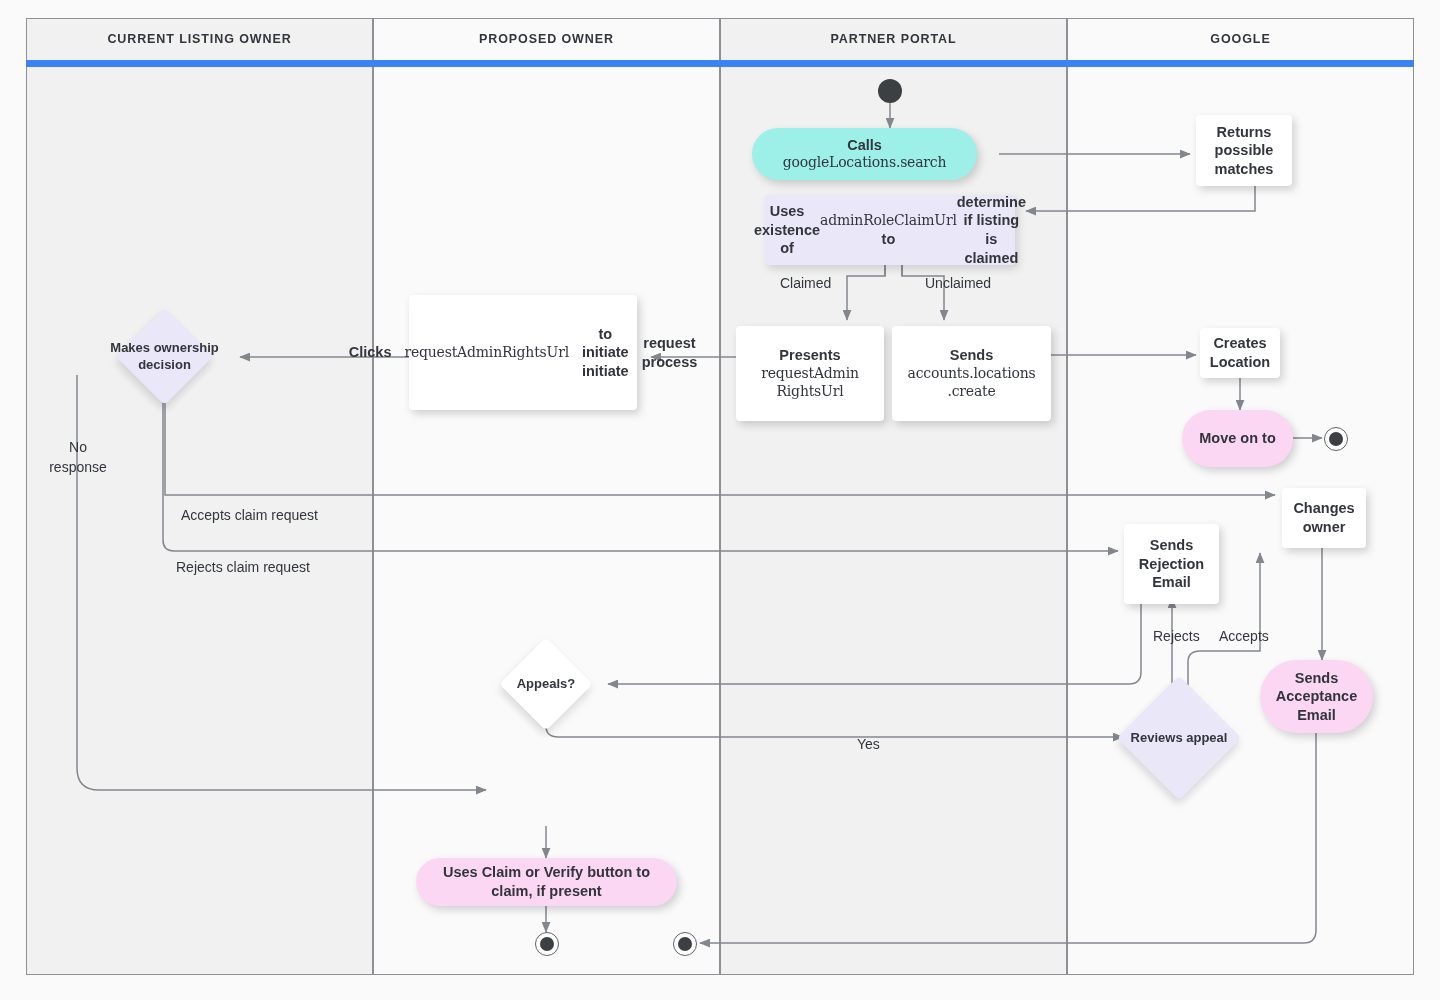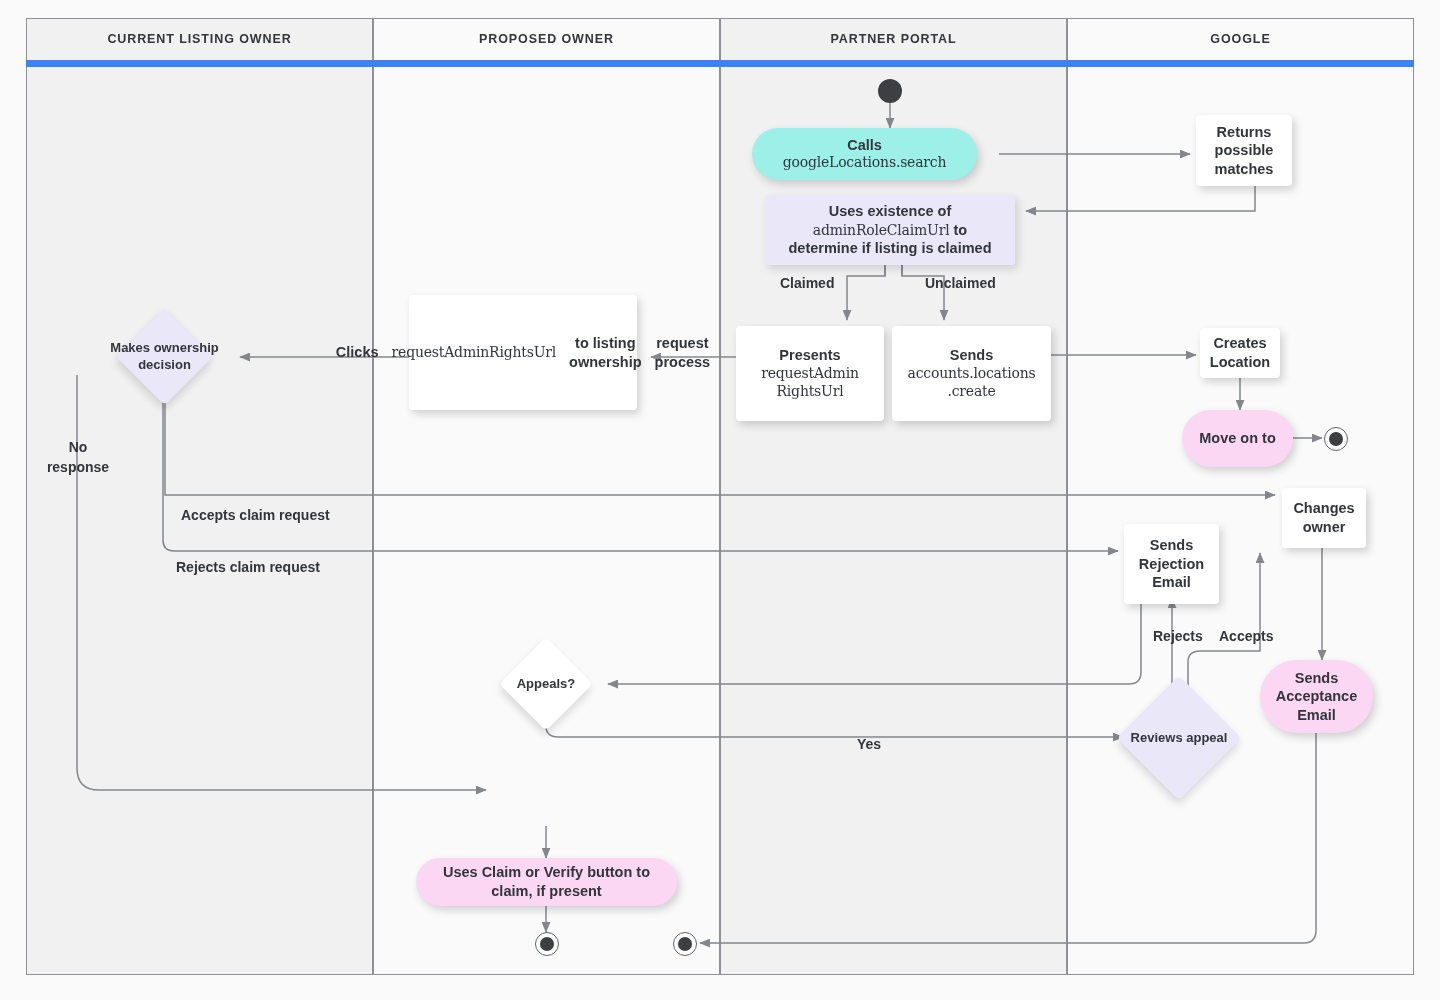--- a/index.html
+++ b/index.html
@@ -33,21 +33,21 @@
         background:#eae7f8;transform:rotate(45deg);border-radius:5px;box-shadow:3px 4px 8px rgba(0,0,0,.14);}
   .diamond.white .dshape{background:#ffffff;}
   .diamond .dtext{position:absolute;left:-22px;top:0;width:calc(100% + 44px);height:100%;
         display:flex;align-items:center;justify-content:center;text-align:center;
         font-size:13px;font-weight:700;line-height:1.25;color:#32353c;}
 
   .startdot{position:absolute;width:24px;height:24px;border-radius:50%;background:#3c4043;}
   .enddot{position:absolute;width:22px;height:22px;border-radius:50%;border:1.6px solid #5f6368;background:#fff;}
   .enddot::after{content:"";position:absolute;left:4px;top:4px;width:14px;height:14px;border-radius:50%;background:#3c4043;}
 
-  .elabel{position:absolute;font-size:14px;font-weight:700;color:#32353c;white-space:nowrap;
+  .elabel{position:absolute;font-size:14px;font-weight:400;color:#32353c;white-space:nowrap;
           background:rgba(255,255,255,.0);}
 </style>
 </head>
 <body>
 
 <div id="stage">
 
   <div class="lane shadeA" style="left:26px;width:347px;"></div>
   <div class="lane shadeB" style="left:373px;width:347px;"></div>
   <div class="lane shadeA" style="left:720px;width:347px;"></div>
@@ -126,21 +126,21 @@
     </g>
   </svg>
 
   <div class="startdot" style="left:878px;top:79px;"></div>
 
   <div class="node pill cyan" style="left:752px;top:128px;width:225px;height:52px;flex-direction:column;">
     <div>Calls</div>
     <div class="mono">googleLocations.search</div>
   </div>
 
-  <div class="node lav" style="left:765px;top:195px;width:250px;height:70px;flex-direction:column;">
+  <div class="node lav" style="left:765px;top:195px;width:250px;height:70px;flex-direction:row;">
     <div>Uses existence of</div>
     <div><span class="mono">adminRoleClaimUrl</span><span> to</span></div>
     <div>determine if listing is claimed</div>
   </div>
 
   <div class="node rect" style="left:736px;top:326px;width:148px;height:95px;flex-direction:column;">
     <div>Presents</div>
     <div class="mono">requestAdmin</div>
     <div class="mono">RightsUrl</div>
   </div>
@@ -180,21 +180,21 @@
   </div>
 
   <div class="diamond" style="left:1135px;top:694px;width:88px;height:88px;">
     <div class="dshape"></div>
     <div class="dtext">Reviews appeal</div>
   </div>
 
   <div class="node rect" style="left:409px;top:295px;width:228px;height:115px;flex-direction:row;gap:13px;">
     <div>Clicks</div>
     <div class="mono">requestAdminRightsUrl</div>
-    <div>to listing ownership</div>
+    <div>to initiate initiate</div>
     <div>request process</div>
   </div>
 
   <div class="diamond white" style="left:513px;top:651px;width:66px;height:66px;">
     <div class="dshape"></div>
     <div class="dtext">Appeals?</div>
   </div>
 
 
   <div class="node pill pink" style="left:416px;top:858px;width:261px;height:48px;justify-content:center;">

